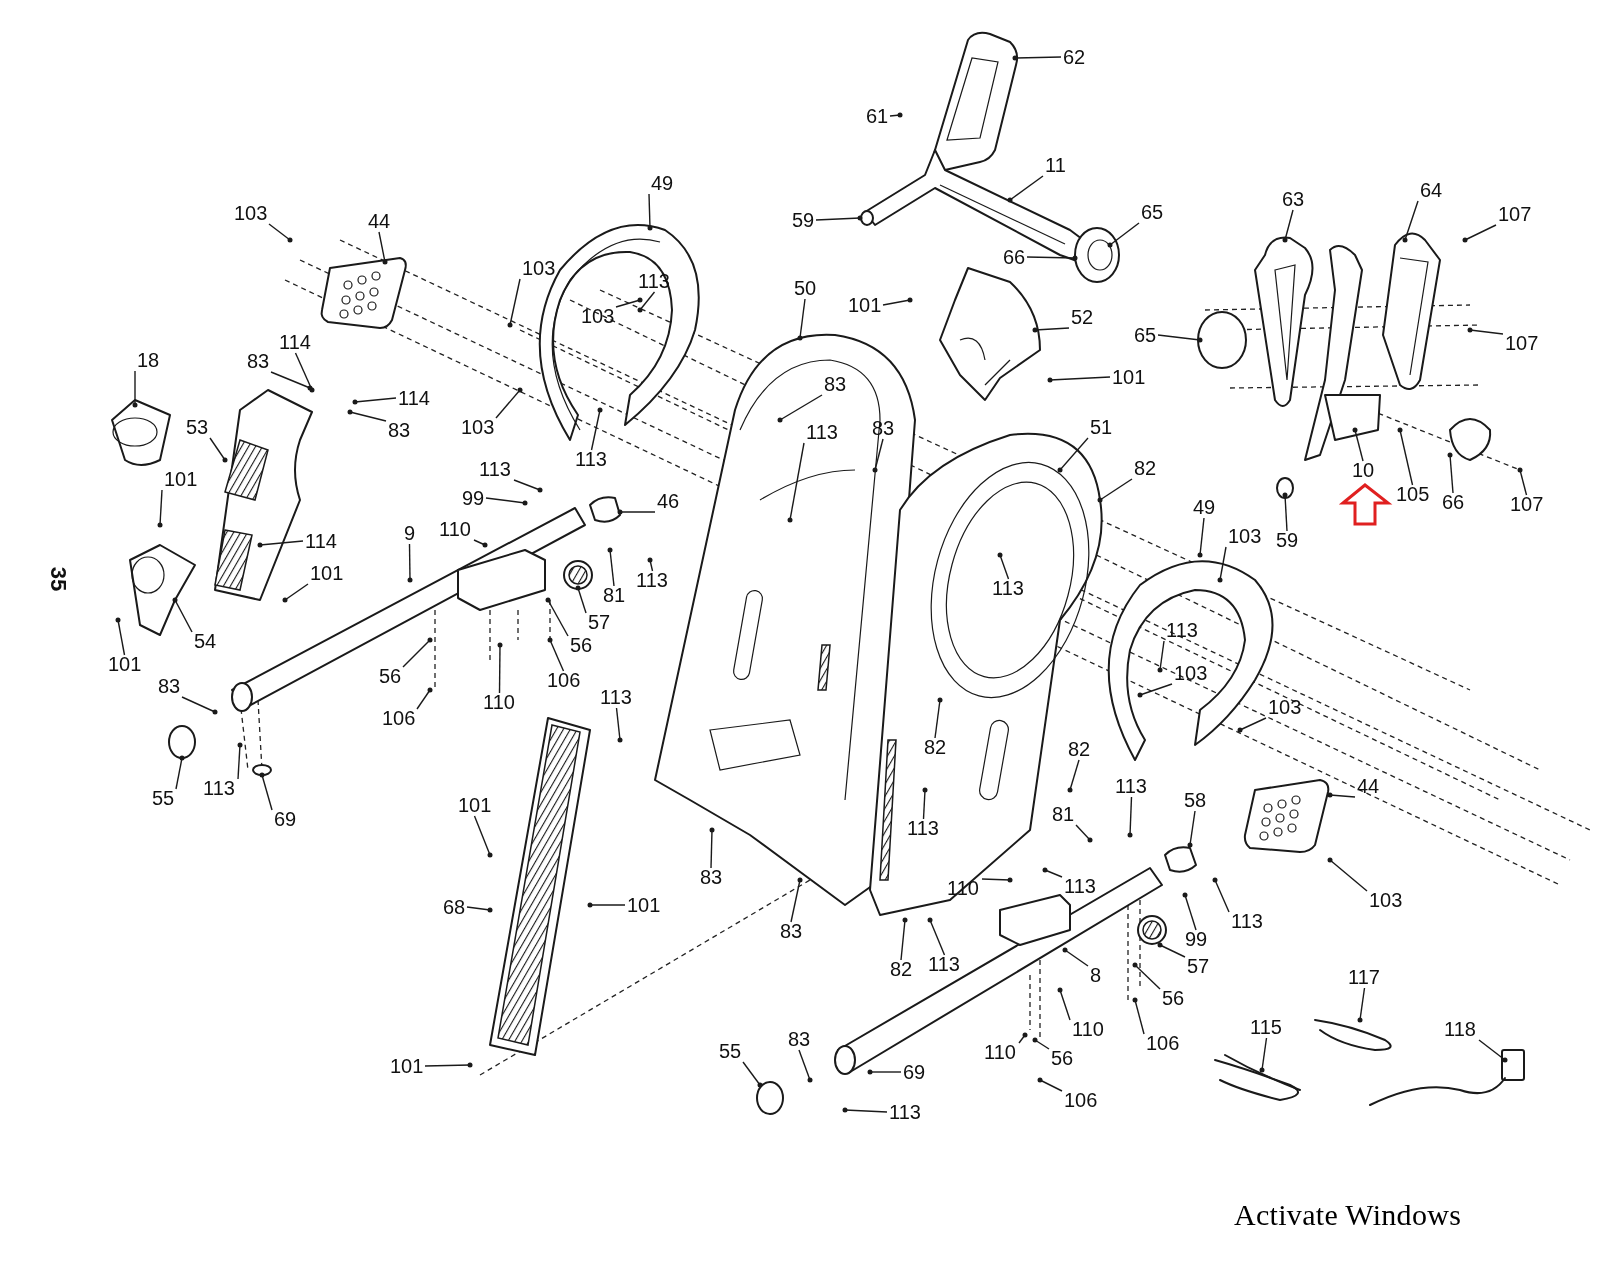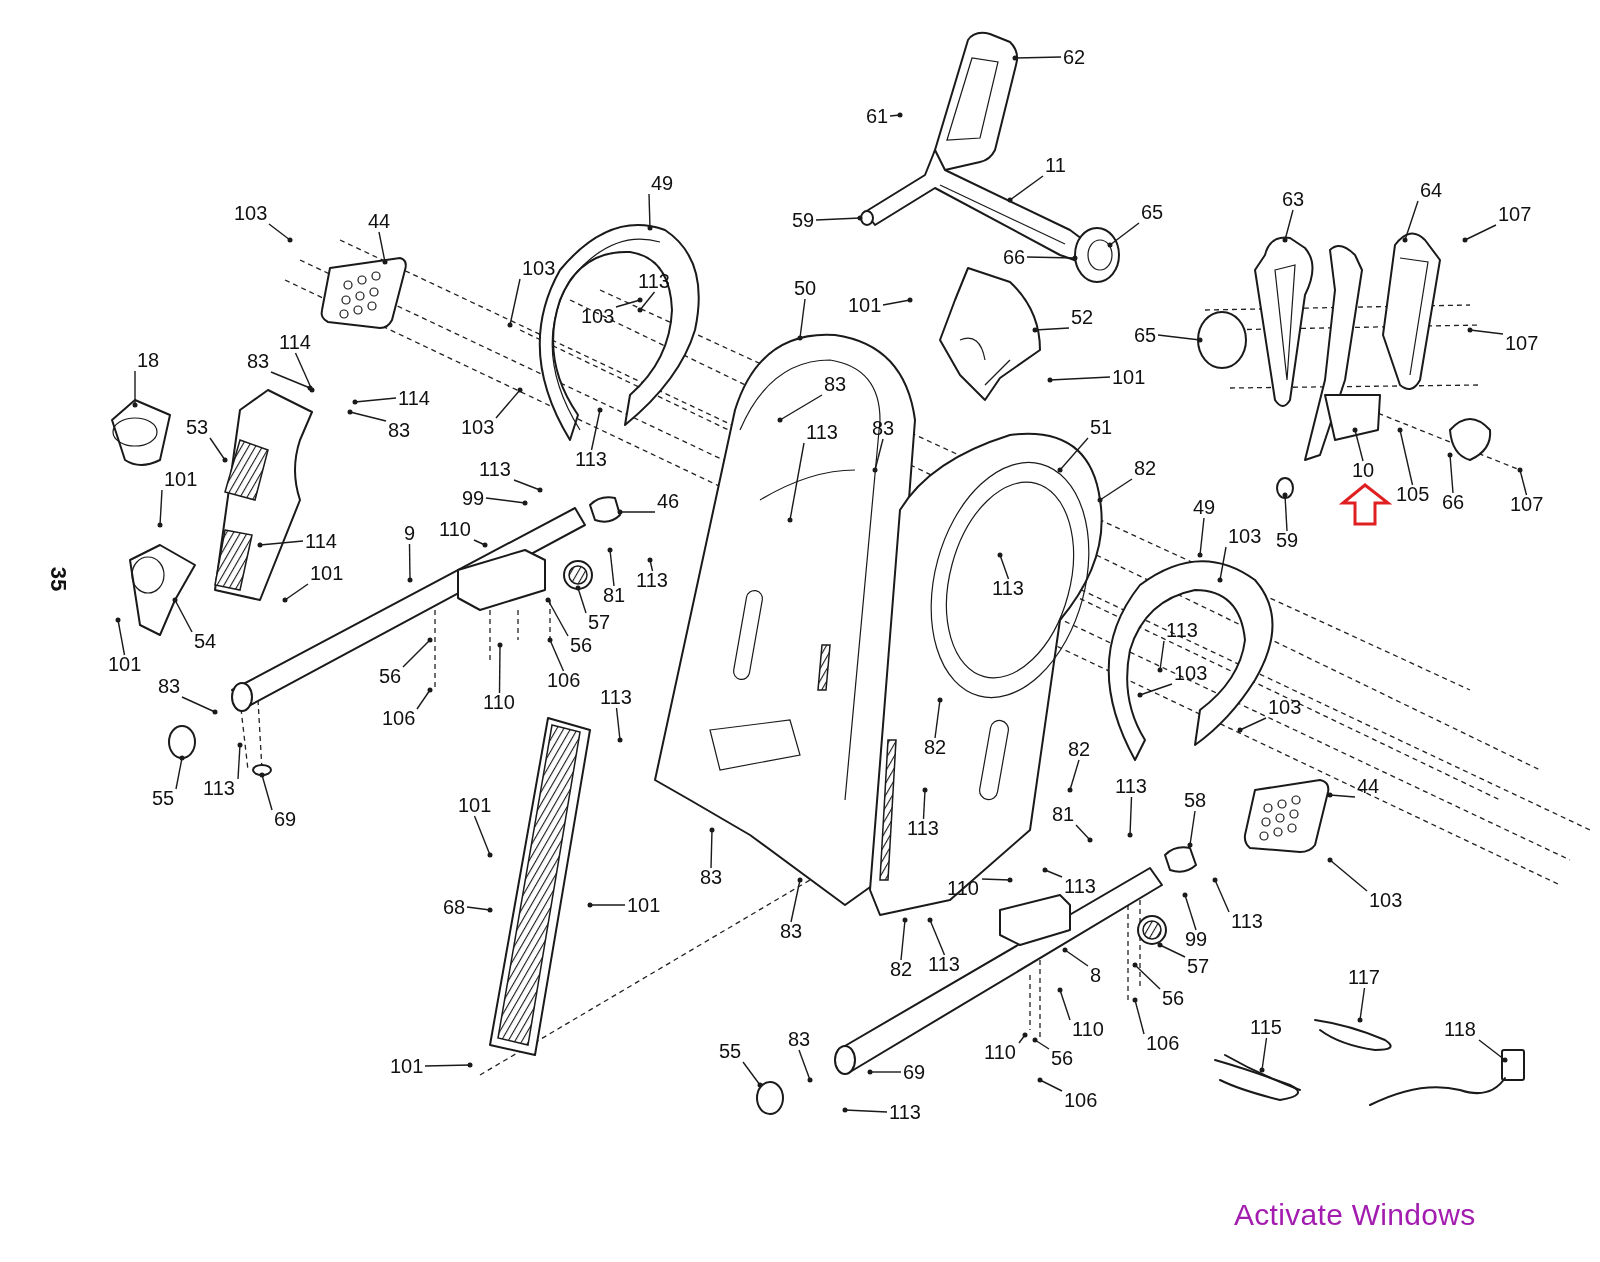--- a/index.html
+++ b/index.html
@@ -7,21 +7,21 @@
   #diagram { position: absolute; left: 0; top: 0; }
   .part { fill: none; stroke: #1a1a1a; stroke-width: 2; stroke-linejoin: round; stroke-linecap: round; }
   .part-fill { fill: #ffffff; stroke: #1a1a1a; stroke-width: 2; stroke-linejoin: round; }
   .thin { fill: none; stroke: #1a1a1a; stroke-width: 1.2; }
   .dash { fill: none; stroke: #222; stroke-width: 1.3; stroke-dasharray: 5 4; }
   .hatch { fill: url(#hatch); stroke: #1a1a1a; stroke-width: 1.5; }
   .leader { fill: none; stroke: #1a1a1a; stroke-width: 1.4; }
   .dot { fill: #1a1a1a; }
   .callout { font-family: "Liberation Sans", sans-serif; font-size: 20px; fill: #111; }
   .page-num { position: absolute; left: 46px; top: 566px; font-family: "Liberation Sans", sans-serif; font-weight: bold; font-size: 22px; color: #111; transform: rotate(90deg); transform-origin: center; }
-  .watermark { position: absolute; left: 1234px; top: 1198px; font-family: Liberation Sans, sans-serif; font-size: 30px; color: #a21caf; letter-spacing: 0.3px; }
+  .watermark { position: absolute; left: 1234px; top: 1198px; font-family: Liberation Serif, serif; font-size: 30px; color: #000000; letter-spacing: 0.3px; }
 </style>
 </head>
 <body>
 
 <svg id="diagram" width="1600" height="1262" viewBox="0 0 1600 1262" xmlns="http://www.w3.org/2000/svg">
   <defs>
     <pattern id="hatch" width="6" height="6" patternUnits="userSpaceOnUse" patternTransform="rotate(30)">
       <rect width="6" height="6" fill="#fff"></rect>
       <line x1="0" y1="0" x2="0" y2="6" stroke="#1a1a1a" stroke-width="2.2"></line>
     </pattern>

